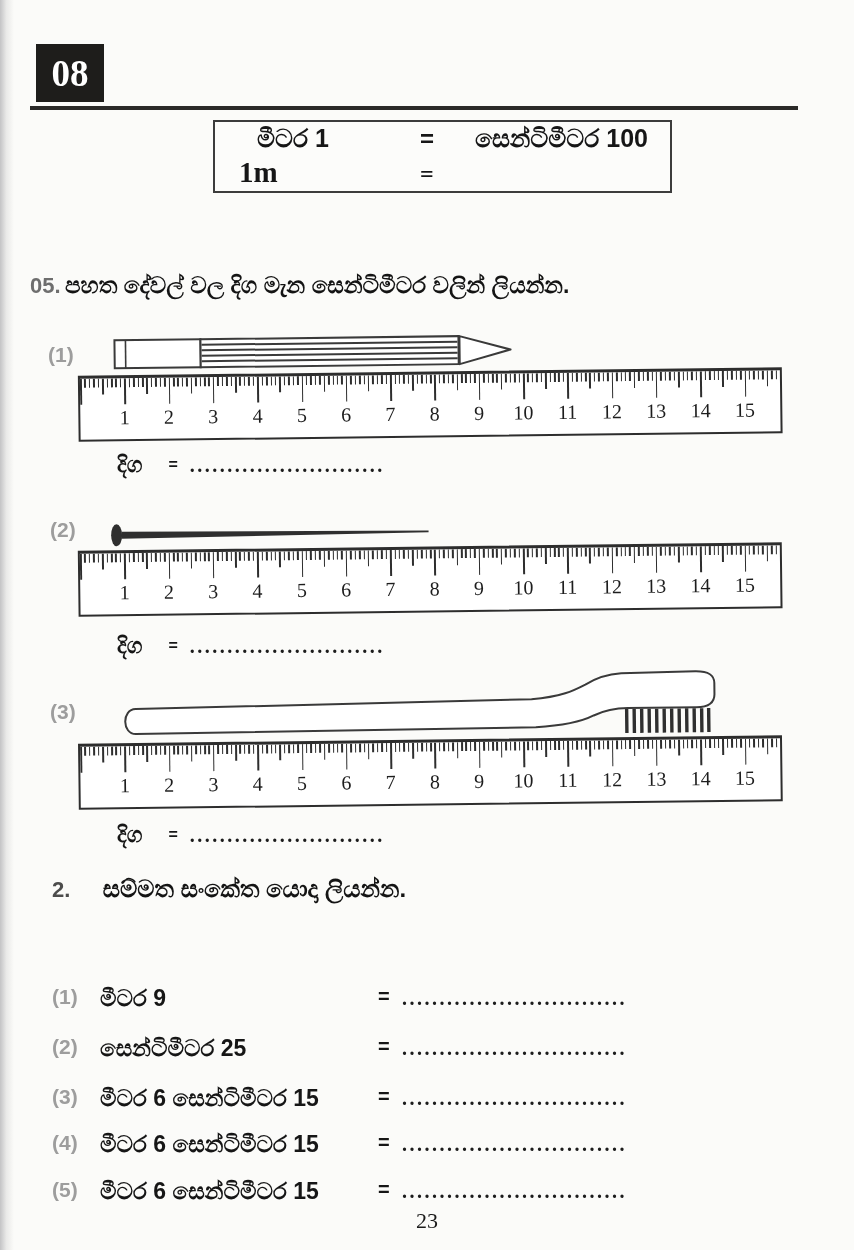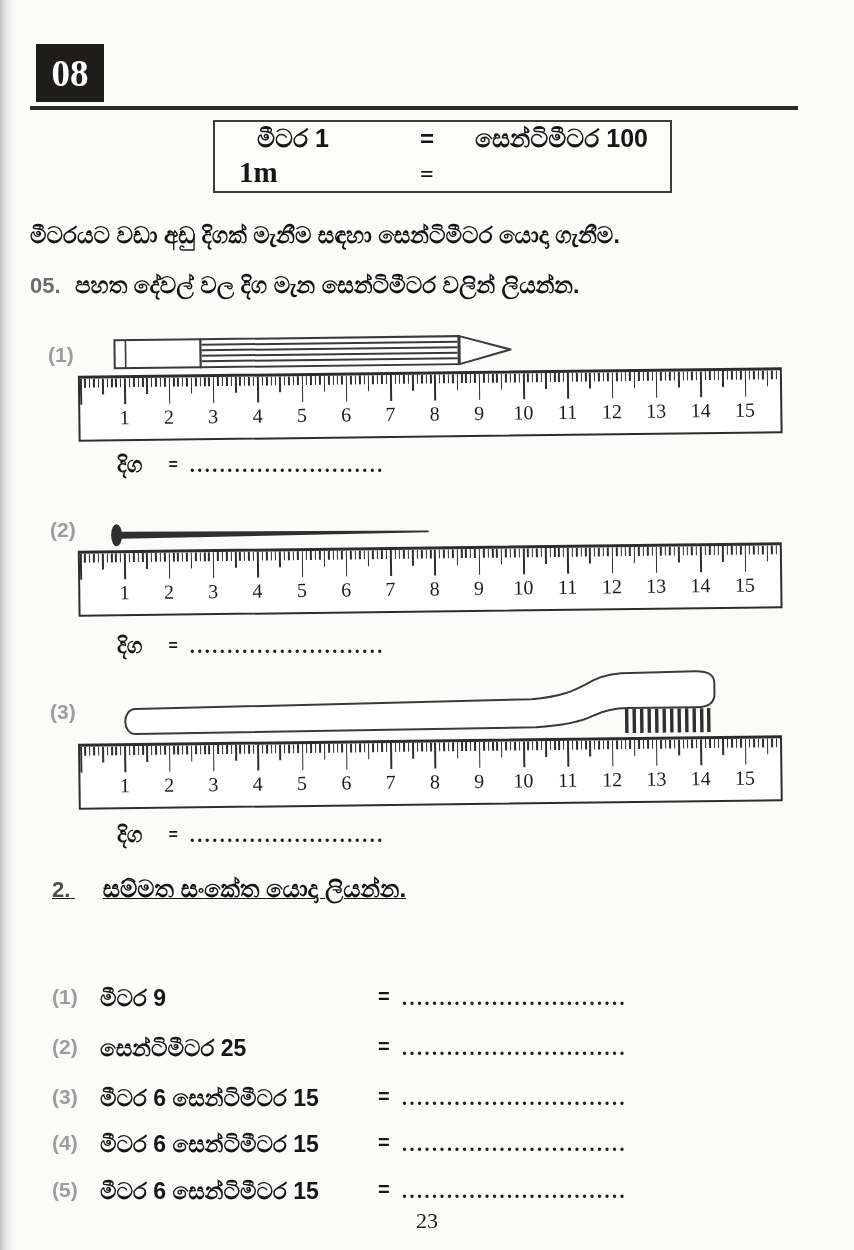--- a/index.html
+++ b/index.html
@@ -80,25 +80,24 @@
       <span class="l">මීටර 1</span>
       <span class="e">=</span>
       <span class="r">සෙන්ටිමීටර 100</span>
     </div>
     <div class="conv-row lat">
       <span class="l">1m</span>
       <span class="e">=</span>
     </div>
   </div>
 
-  <div class="abs body-text" style="left:30px;top:222px;">මීටරයට වඩා අඩු දිගක් මැනීම සඳහා සෙන්ටිමීටර යොදා ගැනීම.</div>
 
   <div class="abs" style="left:30px;top:272px;">
     <span class="q-number">05.</span>
-    <span class="body-text" style="margin-left:10px;">පහත දේවල් වල දිග මැන සෙන්ටිමීටර වලින් ලියන්න.</span>
+    <span class="body-text" style="margin-left:0;">පහත දේවල් වල දිග මැන සෙන්ටිමීටර වලින් ලියන්න.</span>
   </div>
 
   <div class="abs item-number" style="left:48px;top:343px;">(1)</div>
   <div class="abs tilt" style="left:0;top:330px;width:854px;height:115px;">
     <svg class="abs" style="left:113px;top:6px;" width="400" height="38" viewBox="0 0 400 38">
       <rect x="2" y="5" width="86" height="28" fill="#fff" stroke="#3a3a3a" stroke-width="2"></rect>
       <line x1="13" y1="5" x2="13" y2="33" stroke="#3a3a3a" stroke-width="1.6"></line>
       <rect x="88" y="5" width="258" height="28" fill="#fff" stroke="#3a3a3a" stroke-width="2"></rect>
       <line x1="89" y1="10.5" x2="345" y2="10.5" stroke="#3a3a3a" stroke-width="2"></line>
       <line x1="89" y1="16" x2="345" y2="16" stroke="#3a3a3a" stroke-width="2"></line>
@@ -651,21 +650,21 @@
         <b style="left: 531.65px;">12</b>
         <b style="left: 575.95px;">13</b>
         <b style="left: 620.25px;">14</b>
         <b style="left: 664.56px;">15</b>
       </div>
   </div>
   <div class="ans" style="left:117px;top:822px;">
     <span class="lbl">දිග</span><span class="eq">=</span><span class="dots">..........................</span>
   </div>
 
-  <div class="abs" style="left:52px;top:875px;text-decoration:underline;">
+  <div class="abs" style="left:52px;top:875px;">
     <span class="q-number" style="color:#4c4c4c;">2.</span>
     <span class="body-text" style="margin-left:28px;font-size:24px;">සම්මත සංකේත යොදා ලියන්න.</span>
   </div>
 
   <div class="abs q2-row" style="left:0;top:985px;width:854px;height:34px;">
     <span class="item-number">(1)</span>
     <span class="lbl">මීටර 9</span>
     <span class="eq">=</span>
     <span class="dots">..............................</span>
   </div>

